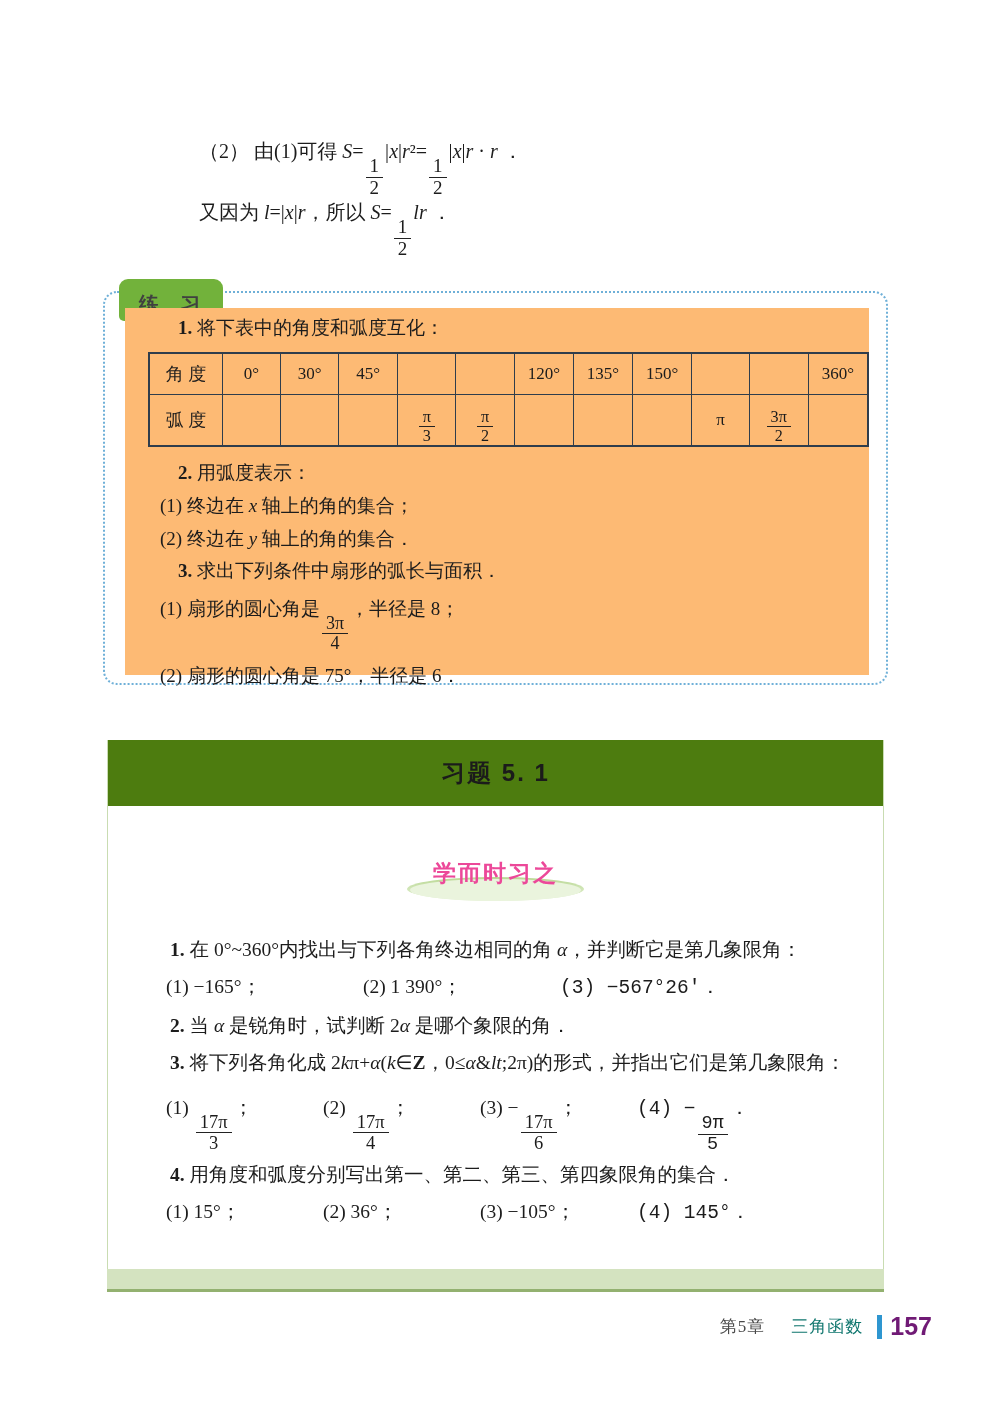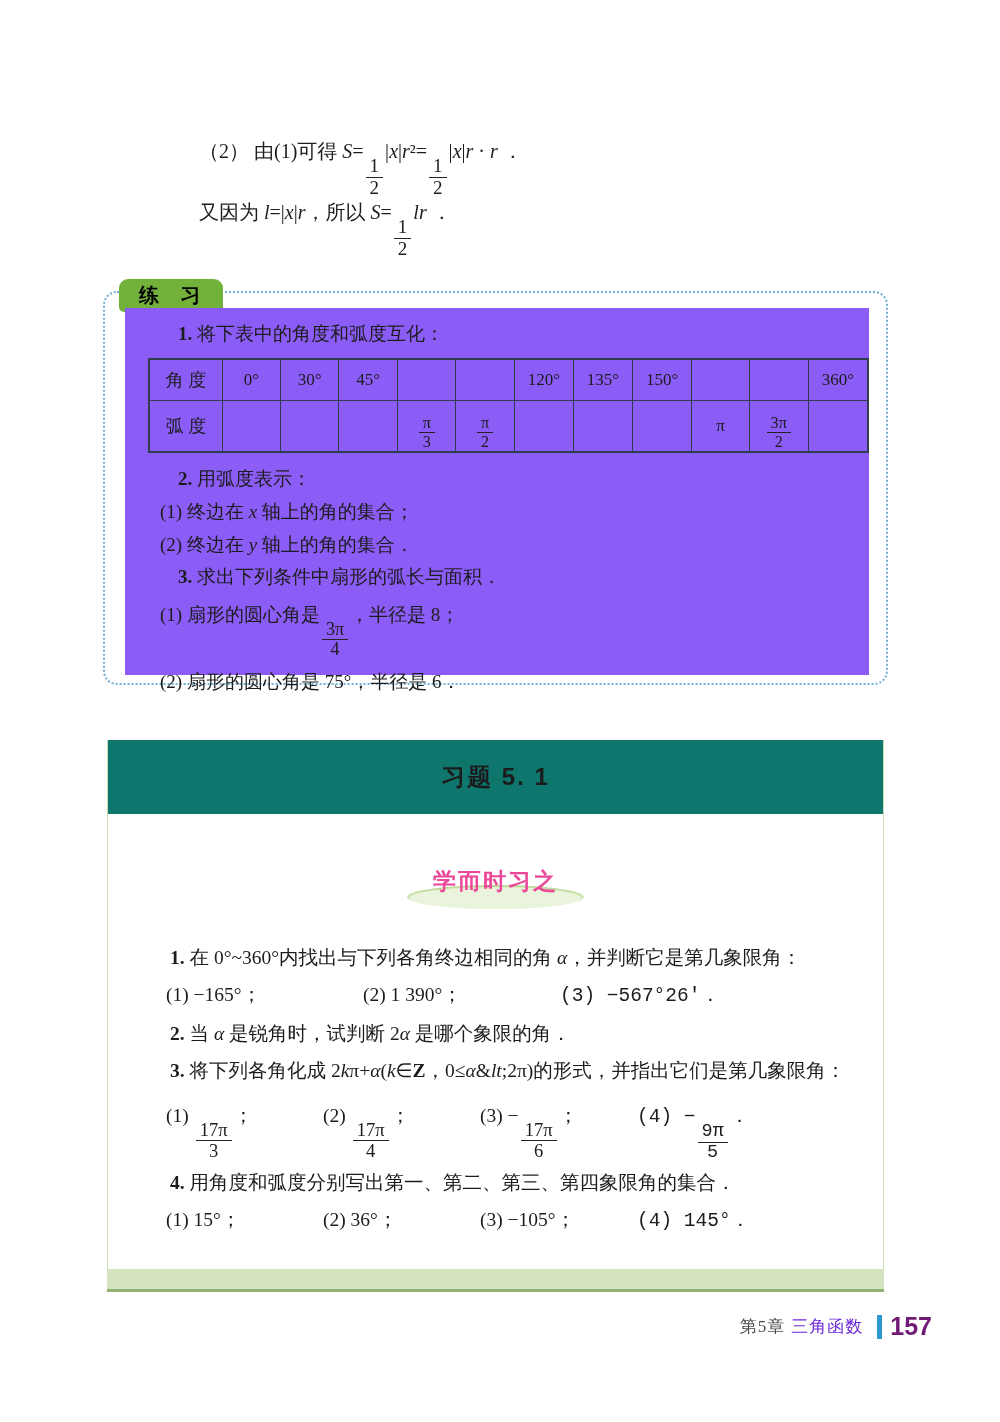--- a/index.html
+++ b/index.html
@@ -14,44 +14,44 @@
   i{font-style:italic; font-family:"Liberation Serif", serif;}
 
   
   #solution{position:absolute; left:155px; top:138px; width:720px; font-size:20px;}
   #solution .sol-line{min-height:56px; display:flex; margin-left:44px;}
 
   
   #practice{position:absolute; left:103px; top:291px; width:781px; height:390px;
             border:2px dotted #6fb0d8; border-radius:14px;}
   #practice .tab{position:absolute; top:-14px; left:14px; background:#72b23b;
-            color:#000000; font-family:"Liberation Sans", sans-serif; font-weight:bold;
-            font-size:20px; letter-spacing:8px; padding:3px 14px 3px 20px;
+            color:#404040; font-family:"Liberation Sans", sans-serif; font-weight:bold;
+            font-size:20px; letter-spacing:8px; padding:12px 14px 3px 20px;
             border-radius:9px 9px 5px 5px; box-shadow:0 1px 0 #5a942 inset;}
   #practice .panel{position:absolute; left:20px; top:15px; right:17px; bottom:8px;
-            background:#8b5cf6; padding:10px 0 0 0; box-sizing:border-box;}
+            background:#fdba74; padding:4px 0 0 0; box-sizing:border-box;}
   .pr-item{font-size:19px; line-height:32px; padding-left:53px;}
   .pr-item .pnum{font-weight:bold;}
   .pr-sub{font-size:19px; line-height:33px; padding-left:35px;}
   .pr-sub.tall{line-height:44px;}
 
   
   #conv-table{border-collapse:collapse; margin:8px 0 10px 23px;
               font-size:17px;}
   #conv-table td{border:1px solid #2f3d4c; text-align:center; padding:0 2px;margin-top:40px;}
   #conv-table tr.deg td{height:40px; width:56px;}
   #conv-table tr.rad td{height:50px;}
   #conv-table td.lbl{width:72px; font-size:18px;}
   #conv-table{border:2px solid #2f3d4c;}
 
   
   #exercise{position:absolute; left:107px; top:740px; width:777px; height:552px;
             border-left:1px solid #c9dcb2; border-right:1px solid #c9dcb2;
             background:#ffffff; box-sizing:border-box;}
-  #exercise .ex-header{height:74px; background:#0f766e; display:flex;
+  #exercise .ex-header{height:66px; background:#4d7c0f; display:flex;
             align-items:center; justify-content:center;}
   #exercise .ex-title{font-family:"Liberation Sans", sans-serif; font-weight:bold;
             font-size:24px; color:#1b1b1b; letter-spacing:2px;}
   .swoosh-wrap{margin-top:52px; text-align:center;}
   .swoosh{display:inline-block; position:relative; padding:0 14px;}
   .swoosh .sw-text{position:relative; z-index:2; font-family:Liberation Serif, serif;
             font-weight:bold; font-size:23px; color:#ec4899; letter-spacing:2px;}
   .swoosh .sw-ellipse{position:absolute; z-index:1; left:-12px; right:-12px; bottom:-12px;
             height:24px; border-radius:50%;
             background:linear-gradient(#b9d893, #e8f3da); }
@@ -68,21 +68,21 @@
   .subrow.cols-4 .sub{width:157px;}
   .subrow .sub:last-child{width:auto;font-family:Liberation Mono, monospace;}
 
   #exercise .ex-bottom{position:absolute; left:-1px; right:-1px; bottom:0; height:20px;
             background:#d4e3c0; border-bottom:3px solid #93b170;}
 
   
   #footer{position:absolute; left:0; top:1312px; width:932px; display:flex;
           justify-content:flex-end; align-items:center;}
   #footer .chap{font-size:17px; color:#4a4a4a; letter-spacing:1px;}
-  #footer .sect{font-size:17px; color:#6d28d9; margin-left:6px; letter-spacing:1px;}
+  #footer .sect{font-size:17px; color:#0f766e; margin-left:26px; letter-spacing:1px;}
   #footer .bar{display:inline-block; width:5px; height:24px; background:#2e96d0;
           margin:0 8px 0 14px;}
   #footer .pageno{font-family:"Liberation Sans", sans-serif; font-weight:bold;
           font-size:25px; color:#701a75;}
 </style>
 </head>
 <body>
 
 <div id="page">
 

